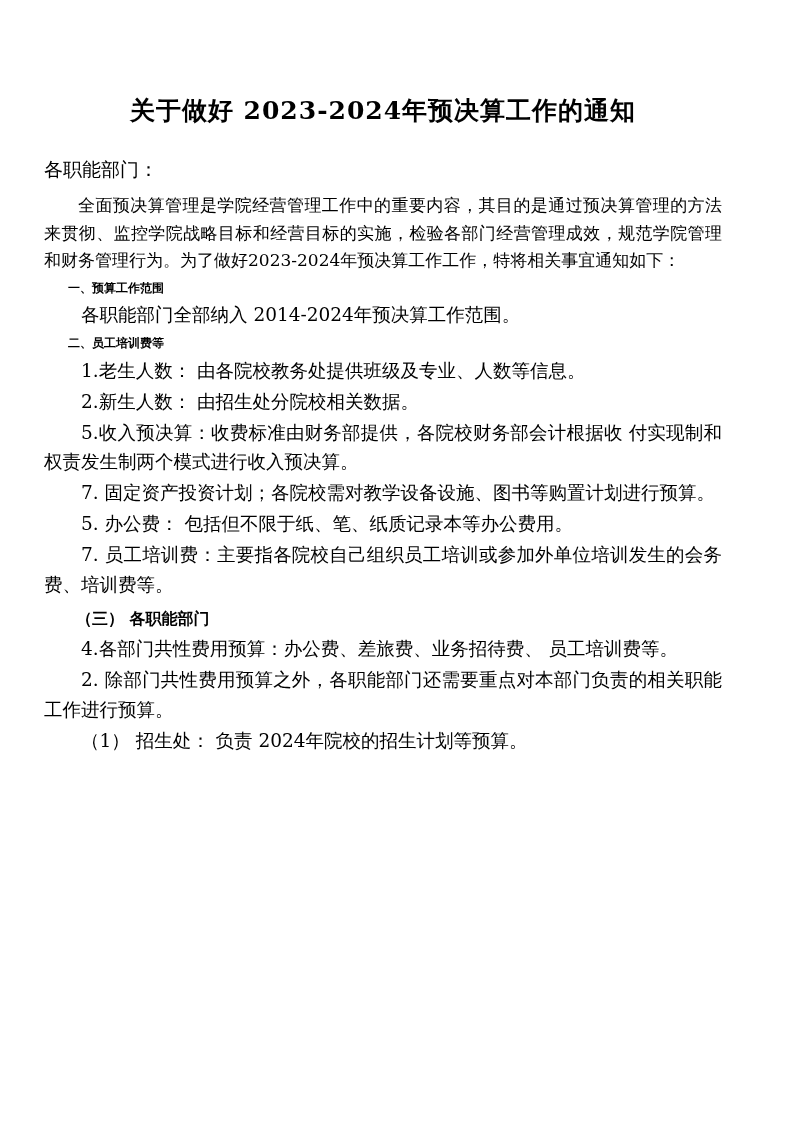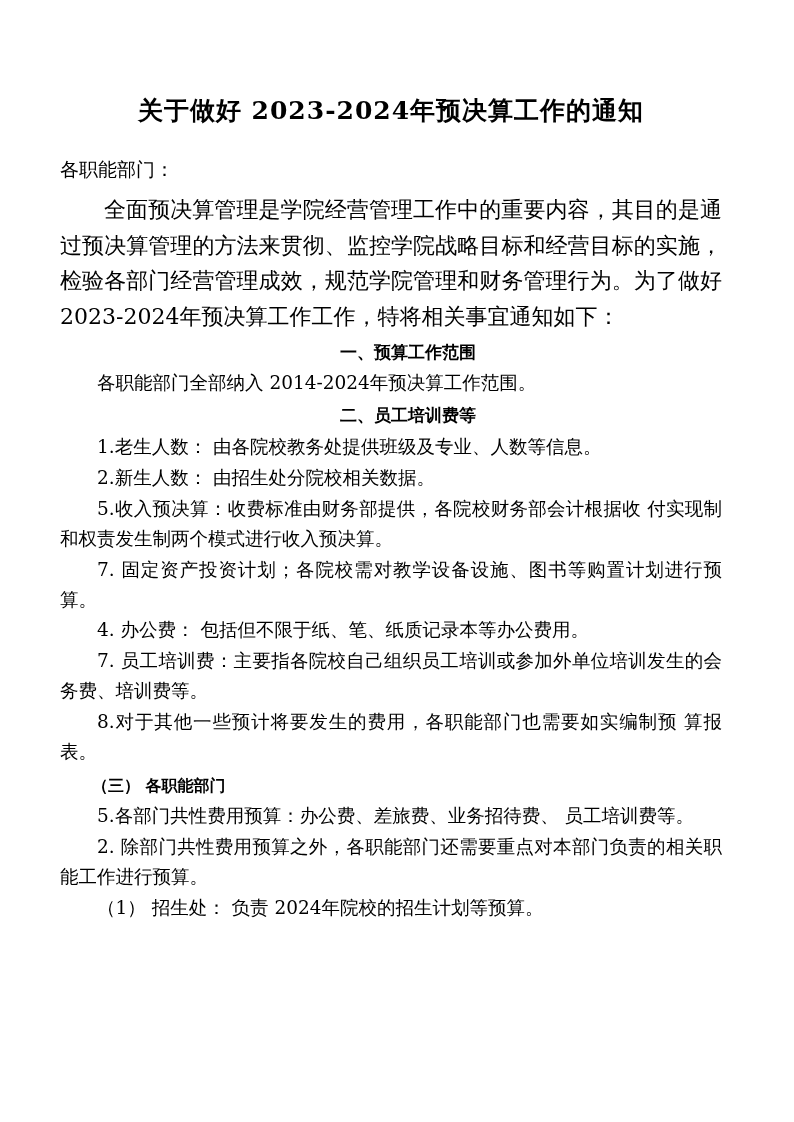--- a/index.html
+++ b/index.html
@@ -12,53 +12,52 @@
     background: #ffffff;
     font-family: "DejaVu Serif", serif;
     color: #000000;
     -webkit-font-smoothing: antialiased;
   }
   .page {
     position: relative;
     width: 794px;
     height: 1122px;
     box-sizing: border-box;
-    padding: 72px 72px 60px 60px;
+    padding: 72px 72px 60px 44px;
   }
   .doc-title {
     text-align: center;
     font-size: 25px;
     font-weight: bold;
     letter-spacing: 1px;
     margin: 22px 0 26px 0;
     line-height: 1.35;
   }
   .salutation {
     font-size: 19px;
     font-weight: normal;
     margin: 0 0 8px 0;
     line-height: 1.6;
   }
   .para {
-    font-size: 22px;
+    font-size: 17px;
     line-height: 1.62;
     margin: 0 0 2px 0;
     text-align: justify;
     text-justify: inter-ideograph;
   }
   .para.indent {
     text-indent: 2em;
   }
   .heading {
-    font-size: 17px;
+    font-size: 12px;
     font-weight: bold;
     line-height: 1.62;
     margin: 4px 0 2px 0;
     text-indent: 2em;
-    text-align: center;
   }
   .subheading {
     font-size: 16px;
     font-weight: bold;
     line-height: 1.62;
     margin: 6px 0 2px 0;
     text-indent: 2em;
   }
   .item {
     font-size: 18.5px;
@@ -89,26 +88,25 @@
       <div class="heading">一、预算工作范围</div>
       <p class="item">各职能部门全部纳入 2014-2024年预决算工作范围。</p>
     </div>
 
     <div>
       <div class="heading">二、员工培训费等</div>
       <p class="item">1.老生人数： 由各院校教务处提供班级及专业、人数等信息。</p>
       <p class="item">2.新生人数： 由招生处分院校相关数据。</p>
       <p class="item">5.收入预决算：收费标准由财务部提供，各院校财务部会计根据收 付实现制和权责发生制两个模式进行收入预决算。</p>
       <p class="item">7. 固定资产投资计划；各院校需对教学设备设施、图书等购置计划进行预算。</p>
-      <p class="item">4. 办公费： 包括但不限于纸、笔、纸质记录本等办公费用。</p>
+      <p class="item">5. 办公费： 包括但不限于纸、笔、纸质记录本等办公费用。</p>
       <p class="item">7. 员工培训费：主要指各院校自己组织员工培训或参加外单位培训发生的会务费、培训费等。</p>
-      <p class="item">8.对于其他一些预计将要发生的费用，各职能部门也需要如实编制预 算报表。</p>
     </div>
 
     <div>
       <div class="subheading">（三） 各职能部门</div>
-      <p class="item">5.各部门共性费用预算：办公费、差旅费、业务招待费、 员工培训费等。</p>
+      <p class="item">4.各部门共性费用预算：办公费、差旅费、业务招待费、 员工培训费等。</p>
       <p class="item">2. 除部门共性费用预算之外，各职能部门还需要重点对本部门负责的相关职能工作进行预算。</p>
       <p class="item">（1） 招生处： 负责 2024年院校的招生计划等预算。</p>
     </div>
 
   </div>
 </div>
 
 </body></html>

